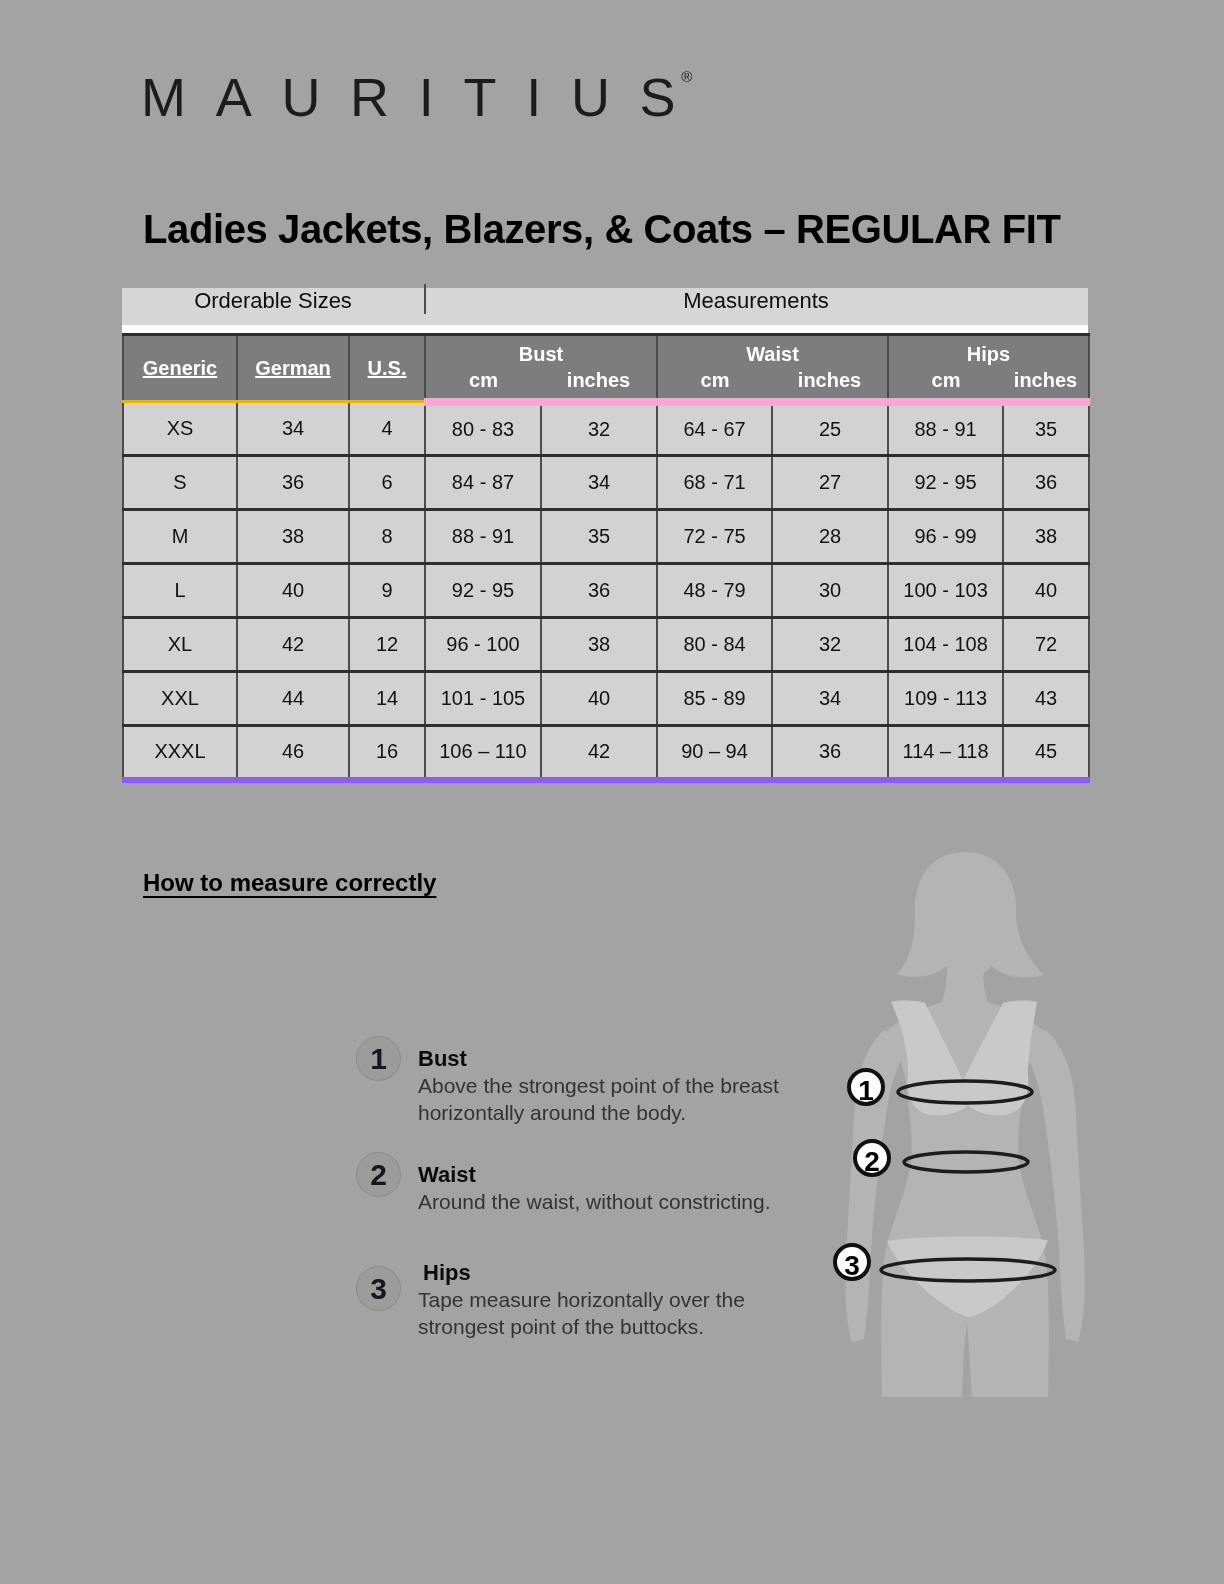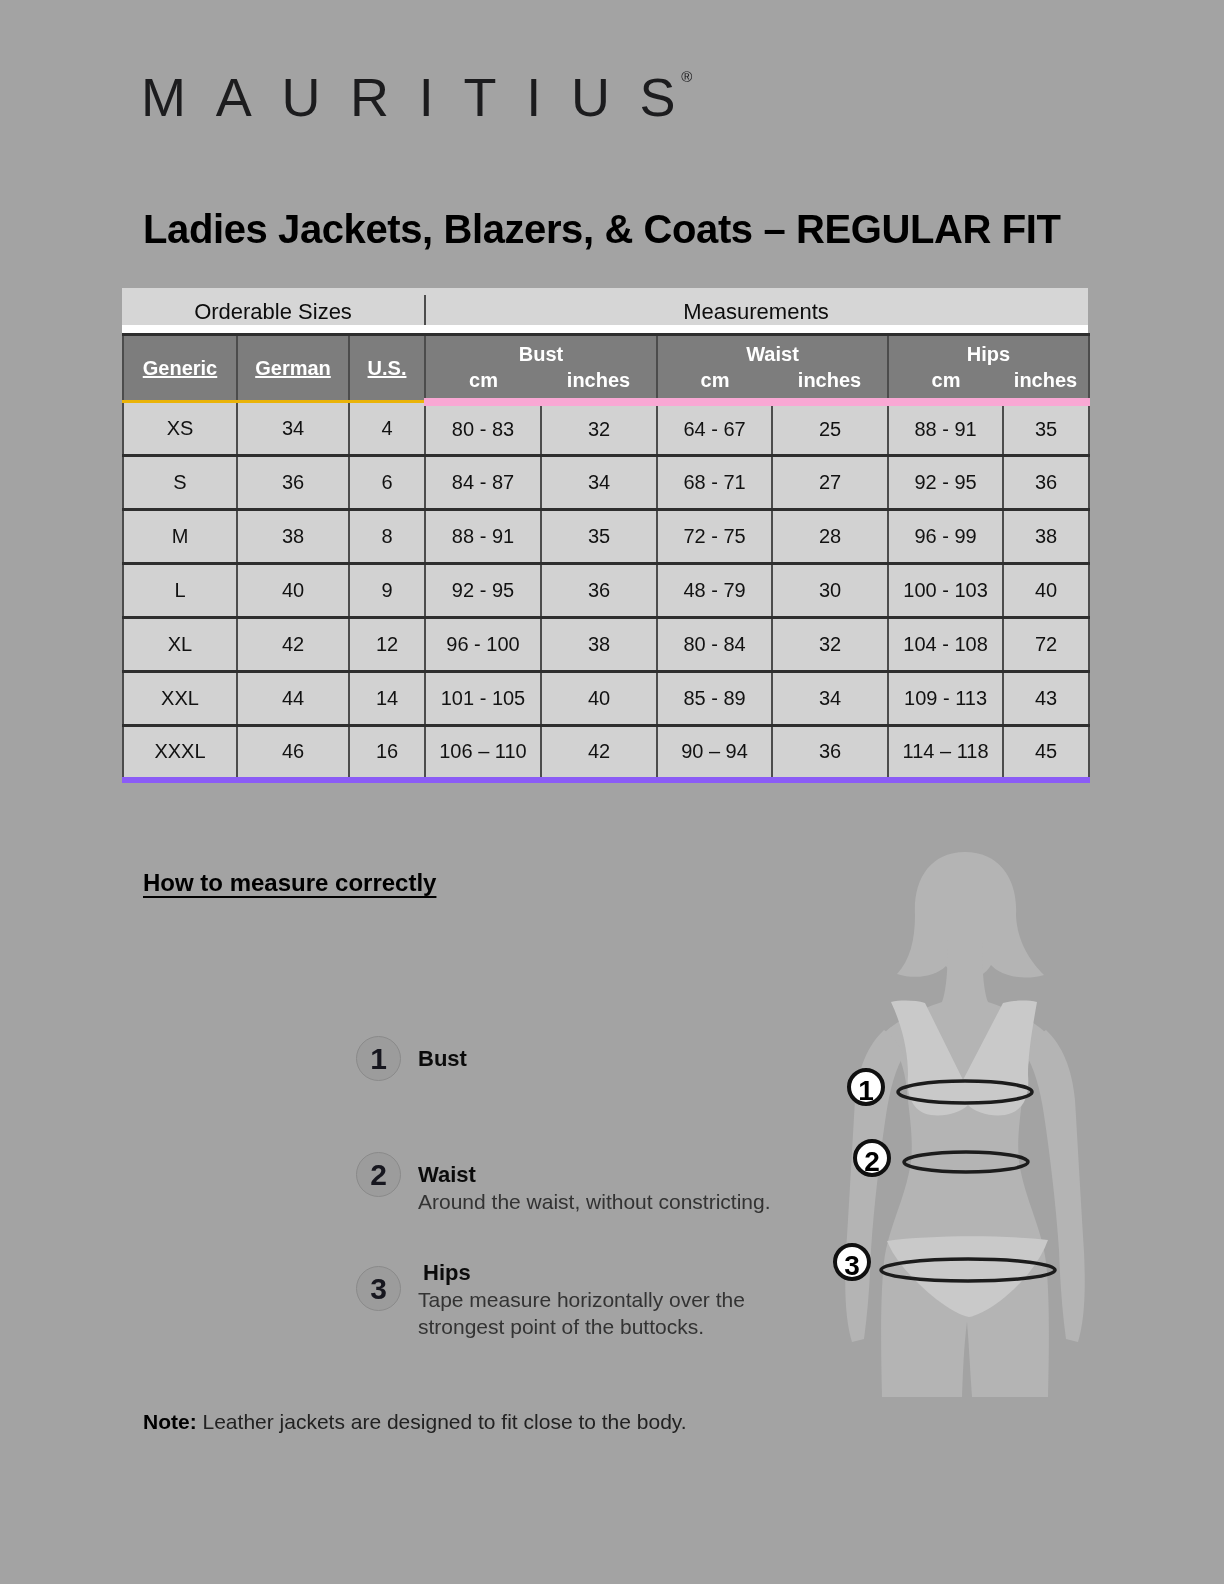--- a/index.html
+++ b/index.html
@@ -12,21 +12,21 @@
           letter-spacing:0.55em; color:#1c1c1e; white-space:nowrap; }
   .logo .rmark { font-size:15px; letter-spacing:0; vertical-align:top;
                  position:relative; top:2px; left:-24px; }
 
   
   .page-title { position:absolute; left:143px; top:207px; font-size:40px; font-weight:bold;
                 letter-spacing:-0.4px; color:#000; white-space:nowrap; }
 
   
   .table-wrap { position:absolute; left:122px; top:288px; width:966px; }
-  .band { display:flex; height:37px; background:#d6d6d6; align-items:flex-end; }
+  .band { display:flex; height:37px; background:#d6d6d6; align-items:flex-start; }
   .band-left { width:302px; text-align:center; font-size:22px; color:#0d0d0d; }
   .band-right { flex:1; text-align:center; font-size:22px; color:#0d0d0d; position:relative; }
   .band-right::before { content:""; position:absolute; left:0; top:-4px; height:30px; width:2px; background:#4d4d4d; }
   .gap { height:8px; background:#fff; }
 
   table.size-table { border-collapse:collapse; width:966px; table-layout:fixed; }
   .size-table th, .size-table td { border:2px solid #4c4c4c; text-align:center; vertical-align:middle; }
   .size-table thead th { background:#7d7d7d; color:#ffffff; font-size:20px; font-weight:bold;
                          border-top:3px solid #2e2e2e; }
   .size-table thead tr.units th { border-top:none; height:30px; font-size:20px; padding-bottom:6px; }
@@ -198,41 +198,42 @@
         </tbody>
     </table>
   </div>
 
   <div class="measure-heading">How to measure correctly</div>
 
   <div class="measure-item" style="top:1036px">
     <div class="item-circle">1</div>
     <div class="item-text">
       <div class="item-title">Bust</div>
+      <div class="item-desc">Above the strongest point of the breast
+horizontally around the body.</div>
     </div>
   </div>
 
   <div class="measure-item" style="top:1152px">
     <div class="item-circle">2</div>
     <div class="item-text">
       <div class="item-title">Waist</div>
       <div class="item-desc">Around the waist, without constricting.</div>
     </div>
   </div>
 
   <div class="measure-item third" style="top:1258px">
     <div class="item-circle">3</div>
     <div class="item-text">
       <div class="item-title">Hips</div>
       <div class="item-desc">Tape measure horizontally over the
 strongest point of the buttocks.</div>
     </div>
   </div>
 
-  <div class="note-line"><span class="note-label">Note:</span><span> Leather jackets are designed to fit close to the body.</span></div>
 
   <div class="figure-wrap">
     <svg width="320" height="560" viewBox="815 845 320 560">
 
       <path fill="#b4b4b4" d="M 965 852
         C 930 852, 913 880, 915 915
         C 915 940, 910 960, 897 974
         C 916 980, 936 976, 946 966
         C 952 975, 958 980, 965 980
         C 975 980, 986 974, 991 965

